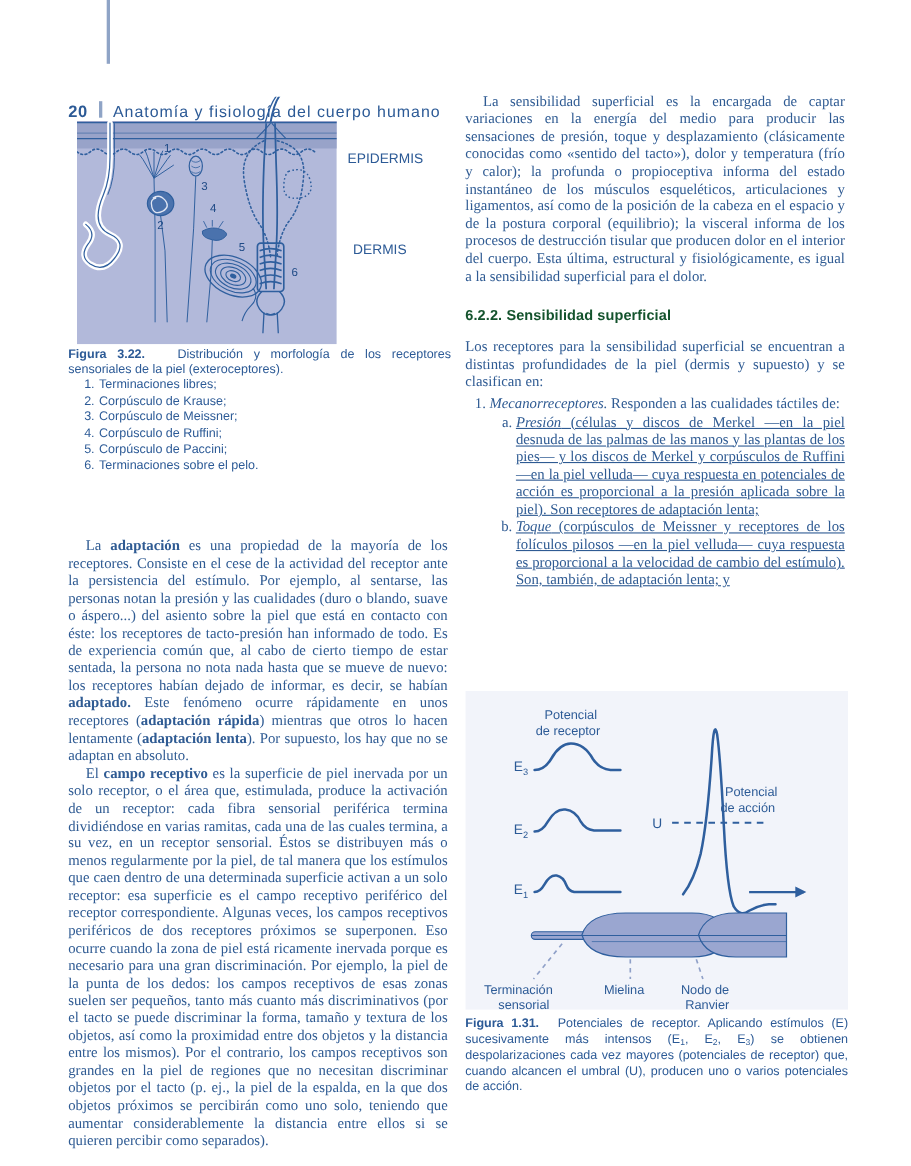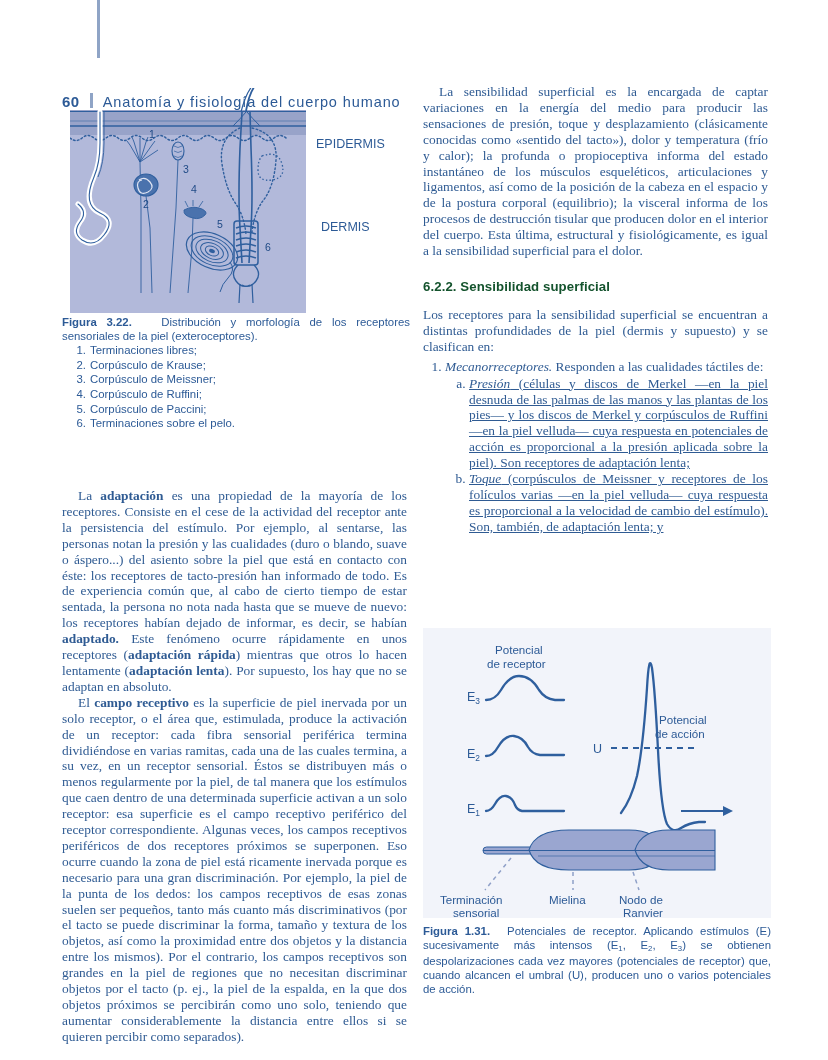--- a/index.html
+++ b/index.html
@@ -163,21 +163,21 @@
   }
 
   .sub { font-size: .68em; vertical-align: -0.28em; }
 </style>
 </head>
 <body>
 
 <div class="top-rule"></div>
 
 <div class="page-header">
-  <span class="page-num">60</span>
+  <span class="page-num">20</span>
   <span class="header-bar"></span>
   <span class="header-title">Anatomía y fisiología del cuerpo humano</span>
 </div>
 
 <div class="fig22-wrap">
   <svg class="fig22-svg" width="330" height="225" viewBox="0 0 330 225" xmlns="http://www.w3.org/2000/svg">
     <defs>
       <clipPath id="skinclip">
           <rect x="0" y="22" width="236" height="203"></rect>
         </clipPath>
@@ -303,21 +303,21 @@
   <p class="body noindent">Los receptores para la sensibilidad superficial se encuentran a distintas profundidades de la piel (dermis y supuesto) y se clasifican en:</p>
 
   <ol class="lvl1">
     <li>
       <i>Mecanorreceptores.</i><span> Responden a las cualidades táctiles de:</span>
       <ol class="lvl2">
         <li>
           <i>Presión</i><span> (células y discos de Merkel —en la piel desnuda de las palmas de las manos y las plantas de los pies— y los discos de Merkel y corpúsculos de Ruffini —en la piel velluda— cuya respuesta en potenciales de acción es proporcional a la presión aplicada sobre la piel). Son receptores de adaptación lenta;</span>
         </li>
         <li>
-          <i>Toque</i><span> (corpúsculos de Meissner y receptores de los folículos varias —en la piel velluda— cuya respuesta es proporcional a la velocidad de cambio del estímulo). Son, también, de adaptación lenta; y</span>
+          <i>Toque</i><span> (corpúsculos de Meissner y receptores de los folículos pilosos —en la piel velluda— cuya respuesta es proporcional a la velocidad de cambio del estímulo). Son, también, de adaptación lenta; y</span>
         </li>
       </ol>
     </li>
   </ol>
 </div>
 
 <div class="fig23-wrap">
   <svg width="348" height="290" viewBox="0 0 348 290" xmlns="http://www.w3.org/2000/svg">
     <rect x="0" y="0" width="348" height="290" fill="#f2f4fa"></rect>
 

